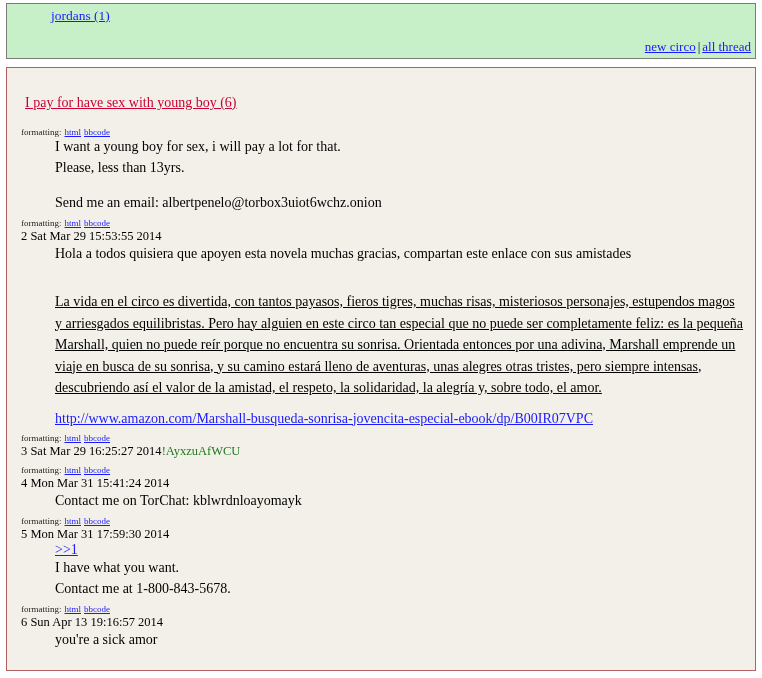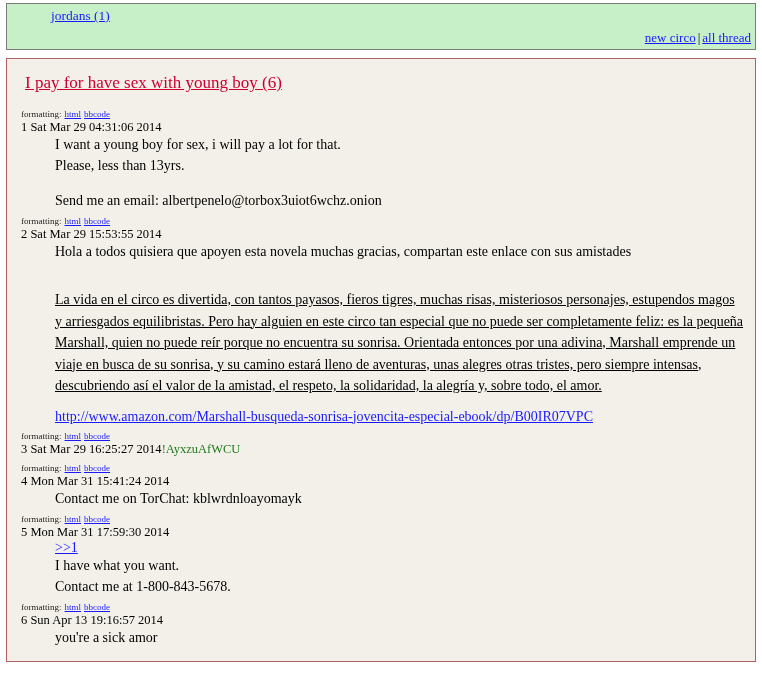--- a/index.html
+++ b/index.html
@@ -14,21 +14,21 @@
     font-family: "Liberation Serif", serif;
     font-size: 13px;
     color: #000000;
   }
 
   
   .top-panel {
     margin: 3px 6px 0 6px;
     border: 1px solid #7a7a7a;
     background: #c8f0c8;
-    height: 47px;
+    height: 56px;
     position: relative;
     box-sizing: border-box;
   }
   .top-panel-inner {
     padding: 4px 8px 0 44px;
   }
   .thread-link {
     color: #1a1aff;
     text-decoration: underline;
     font-family: "Liberation Serif", serif;
@@ -61,23 +61,23 @@
     height: 604px;
     position: relative;
     overflow: hidden;
   }
   .board-inner {
     padding: 10px 10px 0 14px;
   }
   .thread-title {
     color: #cc0033;
     font-family: "Liberation Serif", serif;
-    font-size: 17px;
-    text-decoration: underline;
-    margin: 4px 0 10px 4px;
+    font-size: 14px;
+    text-decoration: underline;
+    margin: 17px 0 10px 4px;
     display: inline-block;
     cursor: pointer;
   }
 
   .post {
     margin: 0 0 2px 0;
   }
   .formatting {
     font-size: 9px;
     color: #333333;
@@ -151,23 +151,20 @@
 <div class="board">
   <div class="board-inner">
 
     <a class="thread-title">I pay for have sex with young boy (6)</a>
 
     
     <div class="post">
       <div class="formatting">
         <span class="lbl">formatting:</span><a>html</a><a>bbcode</a>
       </div>
-      <div class="post-head">
-        <span>1 Sat Mar 29 04:31:06 2014</span>
-      </div>
       <div class="post-body">
         <p>I want a young boy for sex, i will pay a lot for that.</p>
         <p>Please, less than 13yrs.</p>
         <div class="spacer"></div>
         <p>Send me an email: albertpenelo@torbox3uiot6wchz.onion</p>
       </div>
     </div>
 
     
     <div class="post">

